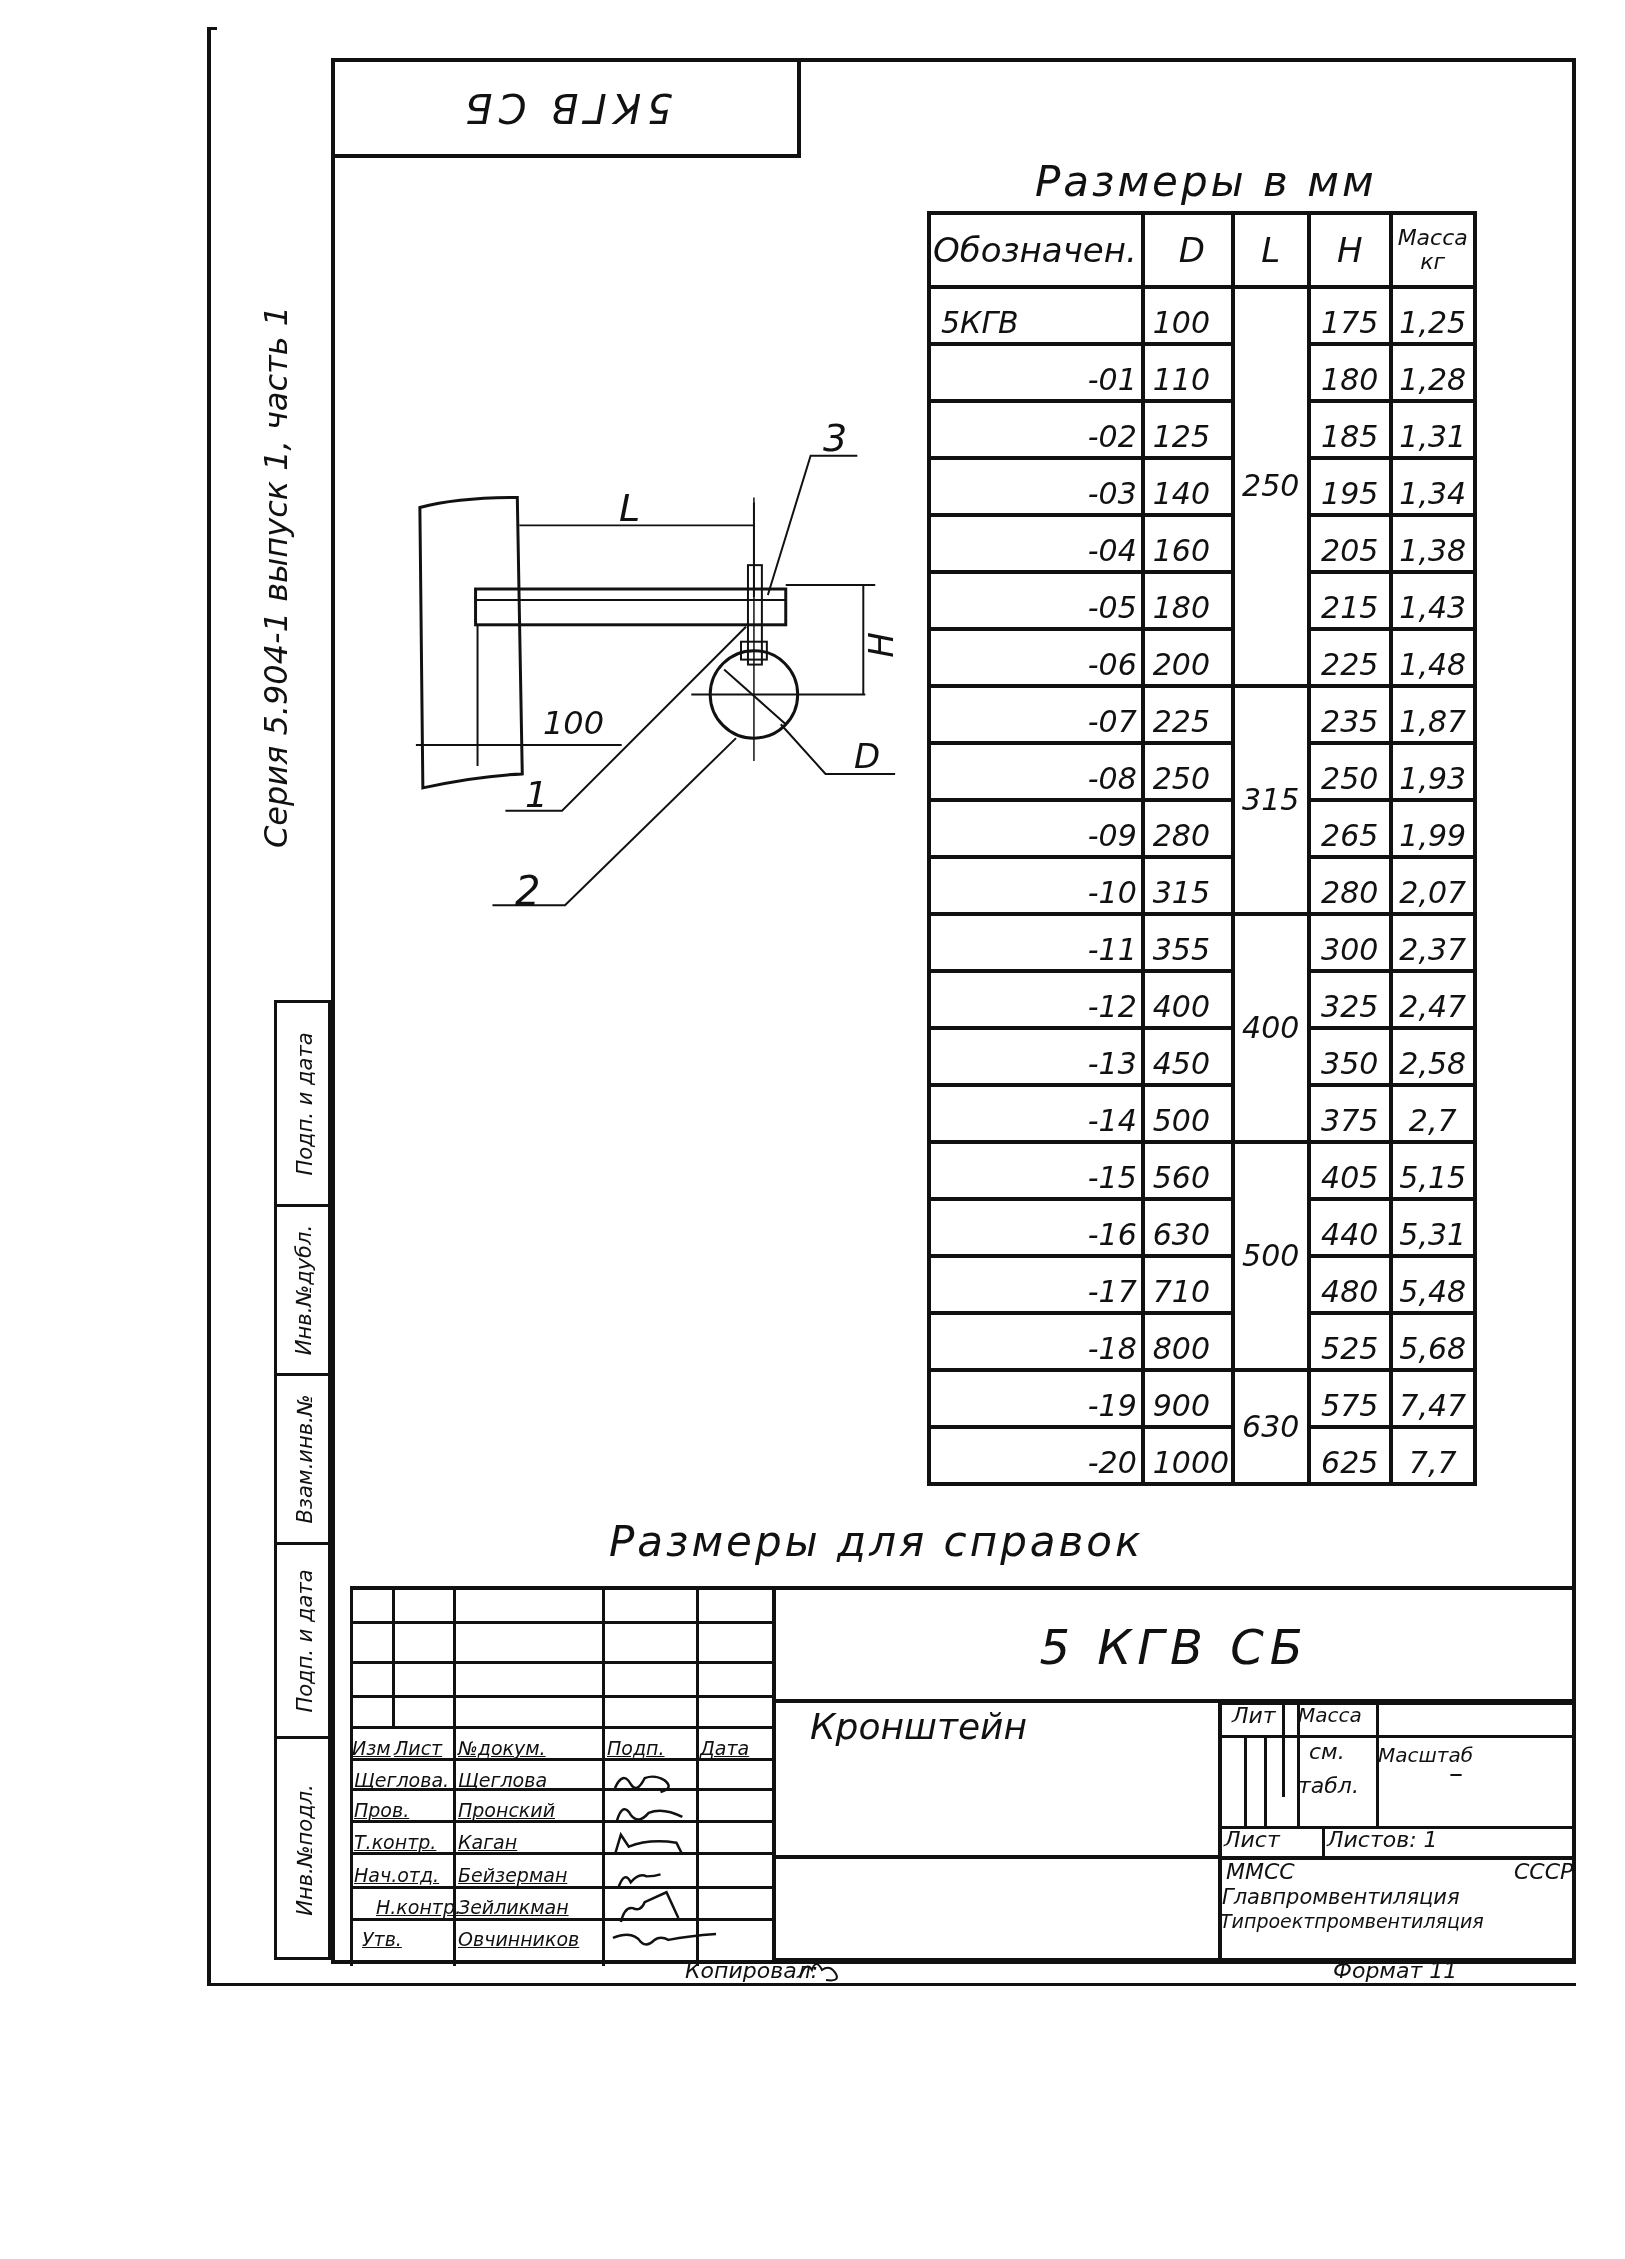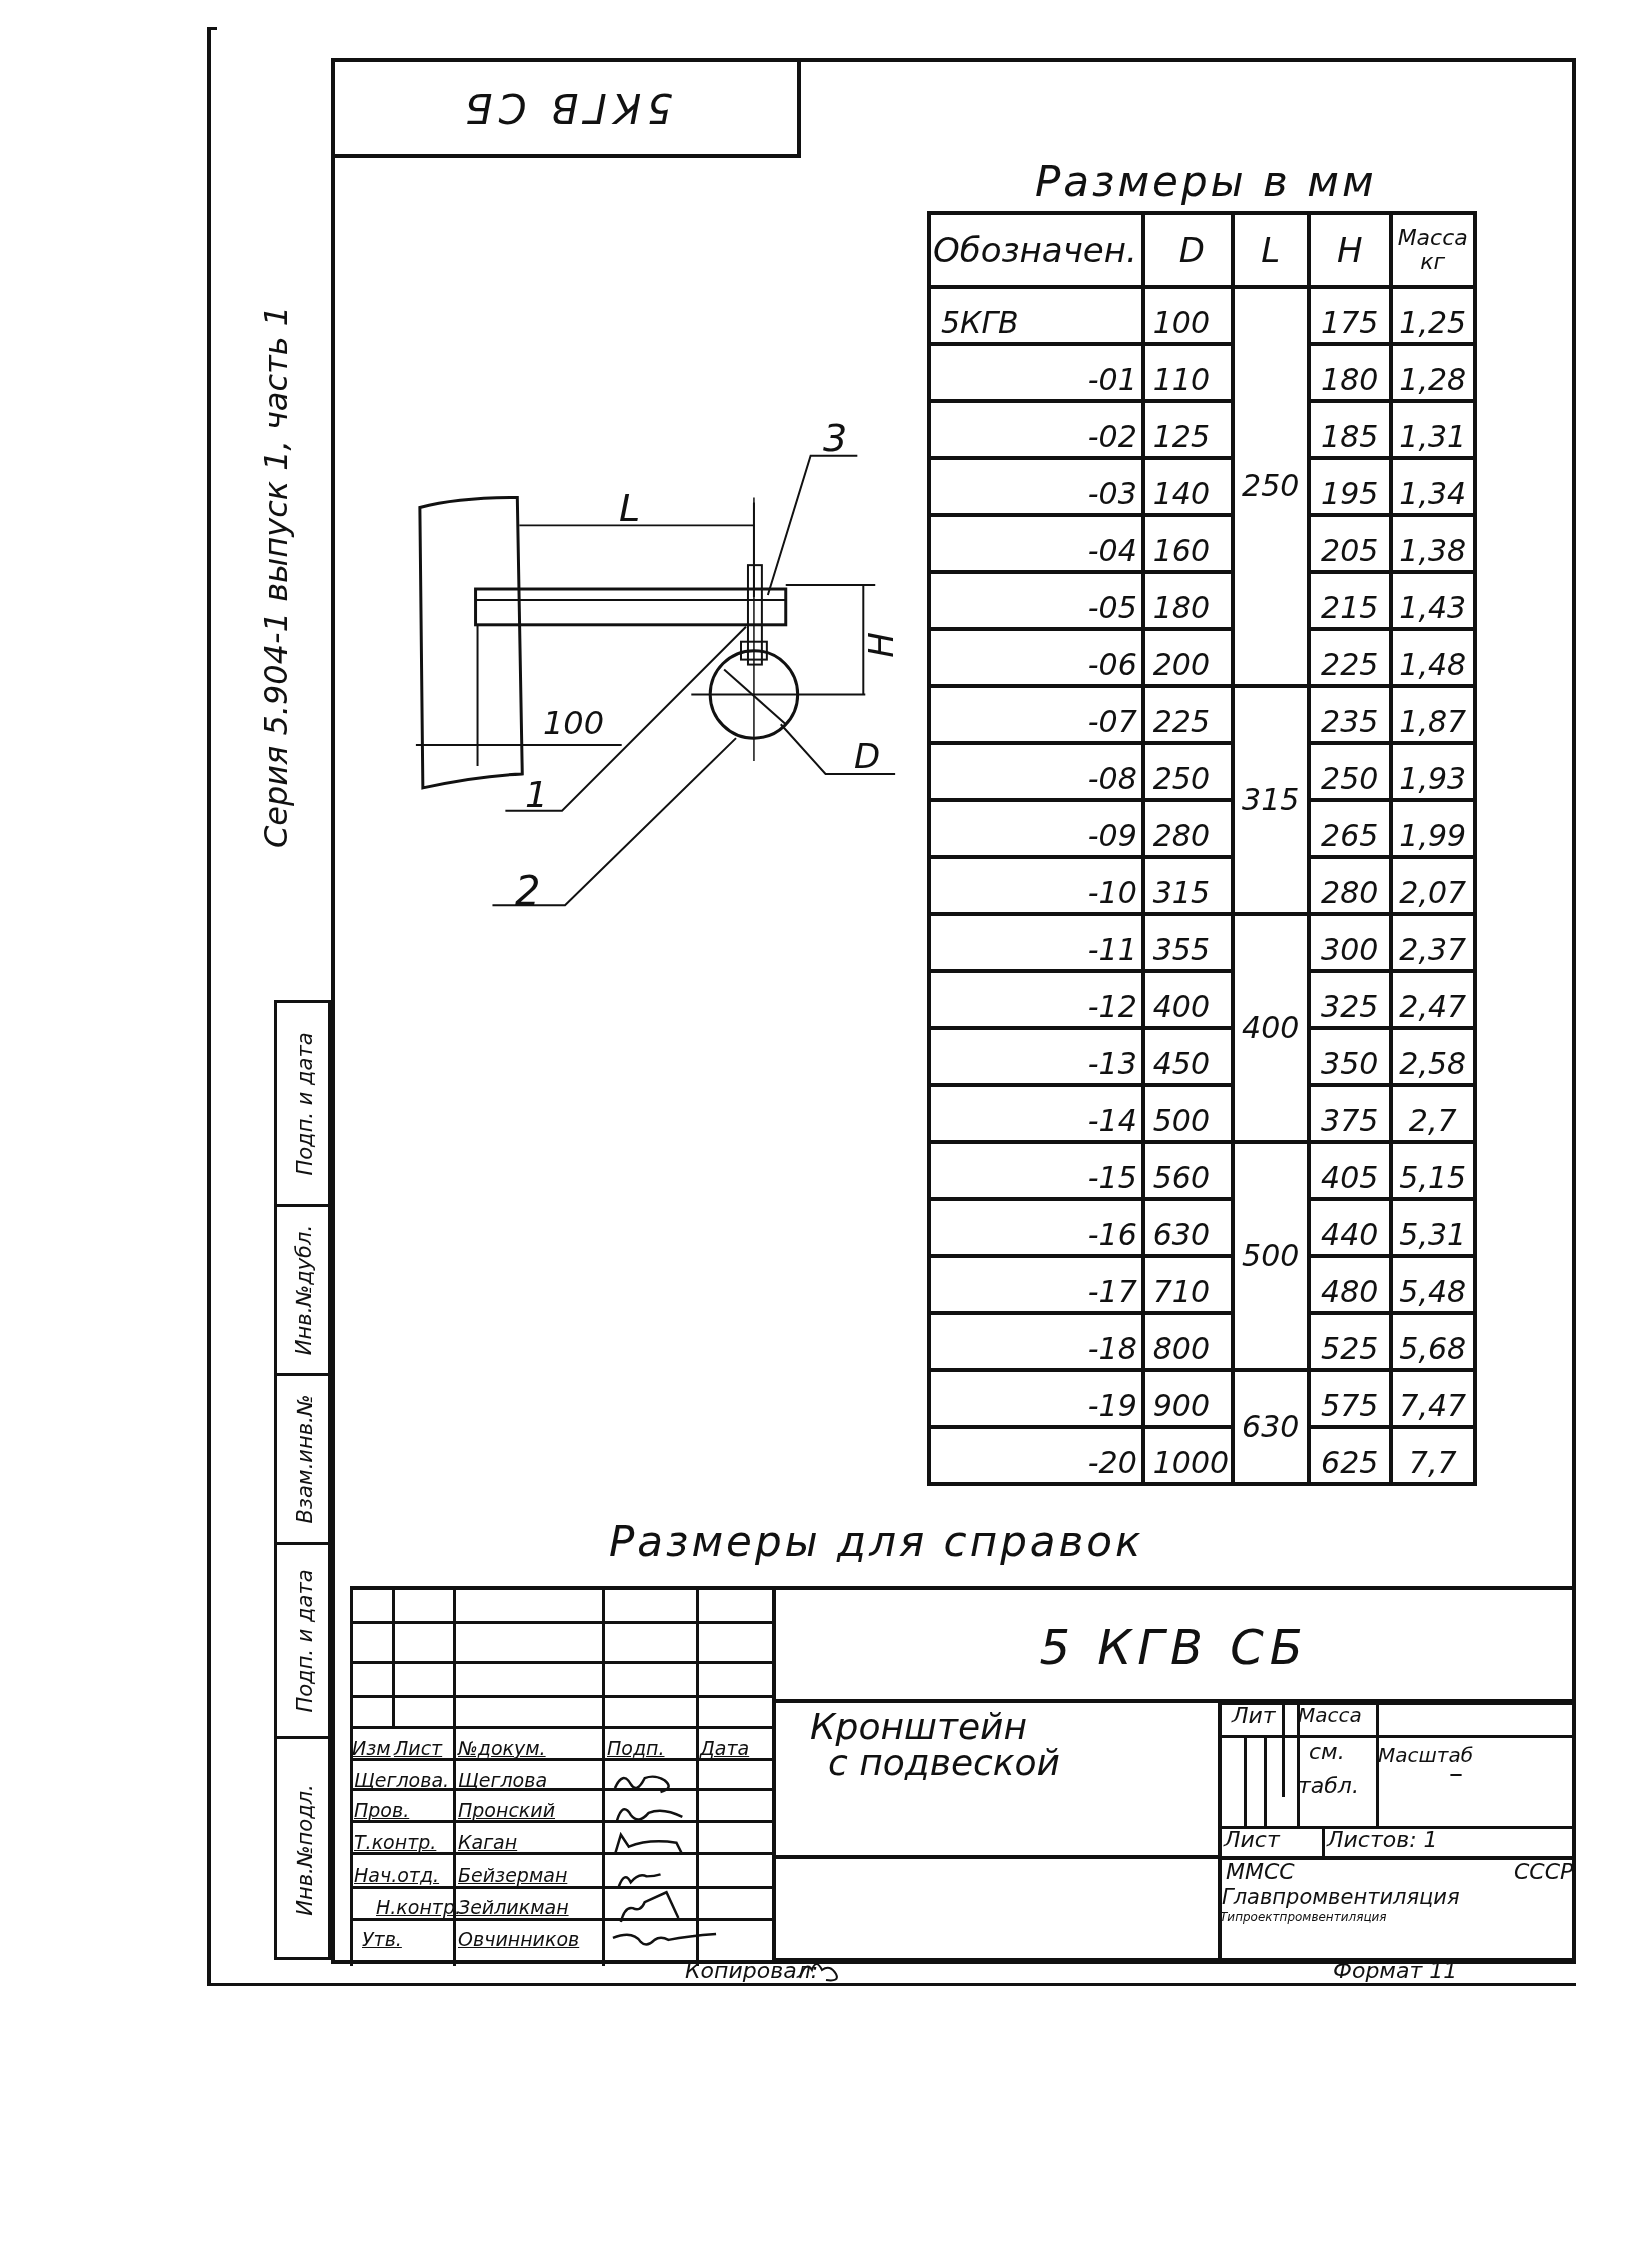--- a/index.html
+++ b/index.html
@@ -334,21 +334,20 @@
   <path d="M14 124 q6 -16 12 -4 q8 -10 16 -6 q8 0 14 -2"></path>
   <path d="M16 160 q4 -16 12 -14 q8 4 12 -6 l22 -10 l12 26"></path>
   <path d="M8 176 q20 -8 28 4 q6 6 14 -2 q6 -4 14 0 q20 -4 48 -6"></path>
 </svg>
 
 <div class="tb-main"></div>
 <div class="line" style="left:772px;top:1699px;width:804px;height:4px;"></div>
 <div class="tb-code hand">5 КГВ СБ</div>
 <div class="tb-name">
   <div style="padding-left:30px;">Кронштейн</div>
-  <div style="padding-left:48px;">с подвеской</div>
 </div>
 <div class="line" style="left:772px;top:1855px;width:446px;height:4px;"></div>
 
 <div class="tb-right">
   <div class="line" style="left:0;top:30px;width:354px;height:3px;"></div>
   <div class="line" style="left:60px;top:0;width:3px;height:92px;"></div>
   <div class="line" style="left:22px;top:30px;width:3px;height:92px;"></div>
   <div class="line" style="left:42px;top:30px;width:3px;height:92px;"></div>
   <div class="line" style="left:75px;top:0;width:3px;height:121px;"></div>
   <div class="line" style="left:154px;top:0;width:3px;height:121px;"></div>
@@ -360,21 +359,21 @@
 <div class="tb-small" style="left:1298px;top:1703px;font-size:20px;">Масса</div>
 <div class="tb-small" style="left:1378px;top:1703px;font-size:20px;margin-top:40px;">Масштаб</div>
 <div class="tb-small" style="left:1309px;top:1739px;">см.</div>
 <div class="tb-small" style="left:1298px;top:1773px;">табл.</div>
 <div class="tb-small" style="left:1449px;top:1757px;font-size:28px;font-style:normal;">–</div>
 <div class="tb-small" style="left:1224px;top:1827px;">Лист</div>
 <div class="tb-small" style="left:1327px;top:1827px;">Листов: 1</div>
 <div class="tb-small" style="left:1226px;top:1859px;">ММСС</div>
 <div class="tb-small" style="left:1514px;top:1859px;">СССР</div>
 <div class="tb-small" style="left:1222px;top:1885px;font-size:21px;">Главпромвентиляция</div>
-<div class="tb-small" style="left:1220px;top:1910px;font-size:12px;">Типроектпромвентиляция</div>
+<div class="tb-small" style="left:1220px;top:1910px;font-size:19px;">Типроектпромвентиляция</div>
 
 <div class="tb-small" style="left:685px;top:1958px;font-size:22px;">Копировал:</div>
 <svg class="abs" style="left:796px;top:1956px;" width="50" height="28" stroke="#111" fill="none" stroke-width="2" viewBox="0 0 50 28">
   <path d="M4 22 q6 -18 12 -8 q4 -12 10 0 q8 -6 14 4 q4 8 -10 6"></path>
 </svg>
 <div class="tb-small" style="left:1333px;top:1958px;font-size:22px;">Формат 11</div>
 <div class="line" style="left:331px;top:1960px;width:1245px;height:4px;"></div>
 
 
 </body></html>

